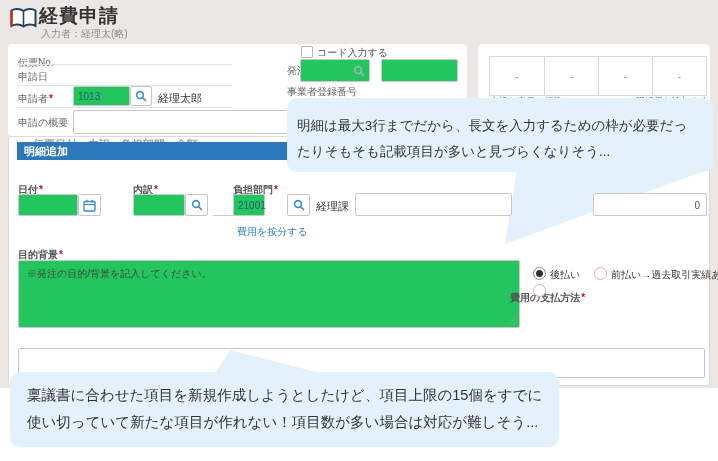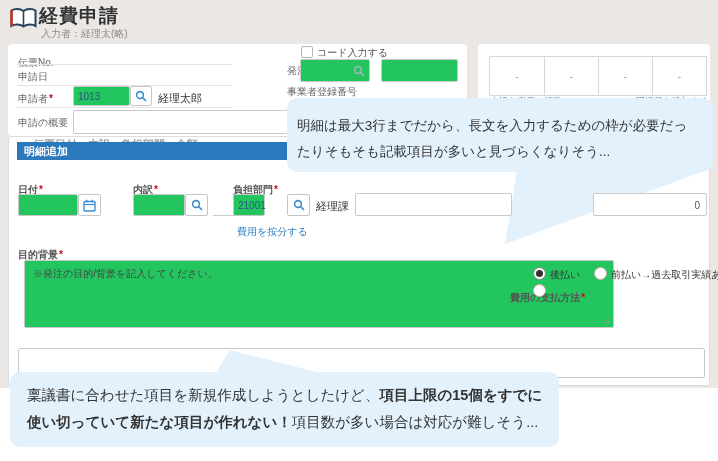--- a/index.html
+++ b/index.html
@@ -31,21 +31,21 @@
   .overinp{z-index:6;}
   .radio{width:13px;height:13px;border-radius:50%;background:#fff;border:1px solid #e0a9b8;box-sizing:border-box;}
   .radio.sel{border:1px solid #888;position:relative;}
   .radio.sel::after{content:"";position:absolute;left:2px;top:2px;width:7px;height:7px;border-radius:50%;background:#333;}
   .rlabel{font-size:10px;color:#333;white-space:nowrap;}
   .checkbox{width:12px;height:12px;background:#fff;border:1px solid #b5b5b5;border-radius:2px;box-sizing:border-box;}
   #purpose-text{font-size:10px;color:#444;padding:6px 8px;}
   .grip{position:absolute;right:2px;bottom:2px;}
   #title{font-size:19px;font-weight:bold;color:#333;letter-spacing:1px;}
   #subtitle{font-size:10px;color:#8f8c88;}
-  .b{font-weight:bold;margin-top:40px;}
+  .b{font-weight:normal;margin-top:40px;}
 </style>
 </head>
 <body>
 
 <div id="screen">
   <div class="abs" id="gray-band"></div>
 
   <div class="abs" style="left:10px;top:7px;width:27px;height:23px;">
     <svg width="27" height="23" viewBox="0 0 27 23">
       <path d="M13.5 4 C10 1.5 4.5 1.5 1.5 3.5 L1.5 19 C4.5 17 10 17 13.5 19.5 C17 17 22.5 17 25.5 19 L25.5 3.5 C22.5 1.5 17 1.5 13.5 4 Z" fill="#ffffff" stroke="#24435f" stroke-width="2"></path>
@@ -136,21 +136,21 @@
   <div class="abs link" style="left:237px;top:225px;">費用を按分する</div>
 
   <svg class="abs tail" style="left:500px;top:165px;" width="212" height="82">
     <polygon points="17,5 207,5 5,79" fill="#e3f1fc"></polygon>
   </svg>
 
   <div class="abs inp overinp" style="left:355px;top:193px;width:157px;height:23px;"></div>
   <div class="abs inp overinp" style="left:593px;top:193px;width:114px;height:23px;text-align:right;font-size:10px;color:#555;line-height:23px;padding-right:6px;">0</div>
 
   <div class="abs lblb" style="left:18px;top:248px;"><span>目的背景</span><span class="req">*</span></div>
-  <div class="abs inp pink" style="left:24px;top:260px;width:590px;height:68px;">
+  <div class="abs inp pink" style="left:18px;top:260px;width:502px;height:68px;">
     <div id="purpose-text">※発注の目的/背景を記入してください。</div>
     <svg class="grip" width="9" height="9" viewBox="0 0 9 9">
         <line x1="8" y1="1" x2="1" y2="8" stroke="#999" stroke-width="1"></line>
         <line x1="8" y1="5" x2="5" y2="8" stroke="#999" stroke-width="1"></line>
       </svg>
   </div>
 
   <div class="abs lblb" style="left:510px;top:251px;margin-top:40px;"><span>費用の支払方法</span><span class="req">*</span></div>
   <div class="abs radio sel" style="left:533px;top:267px;"></div>
   <div class="abs rlabel" style="left:550px;top:268px;">後払い</div>

